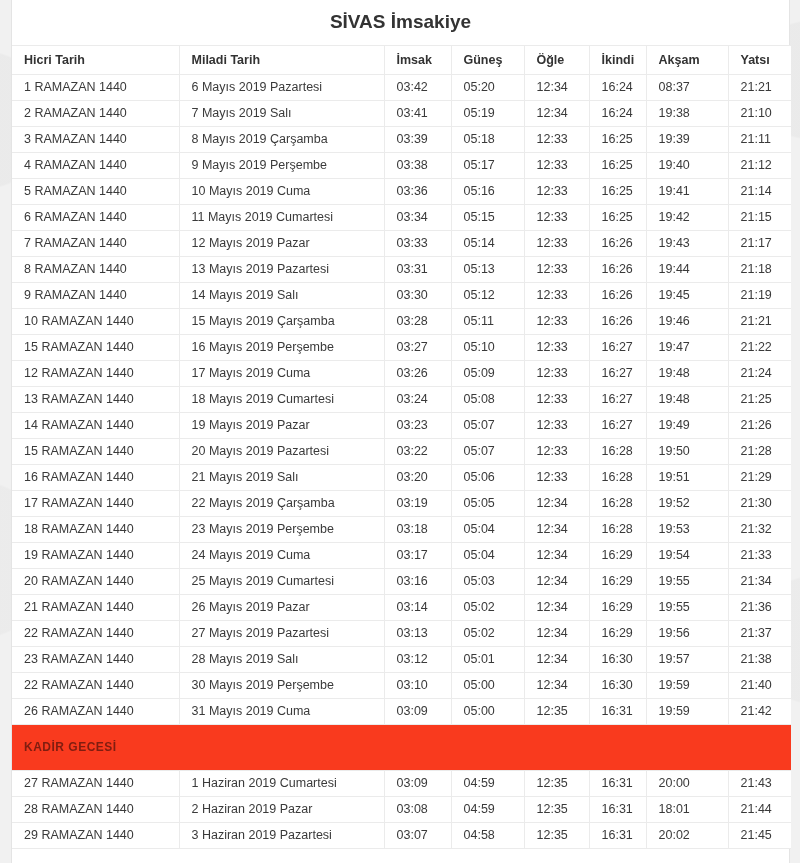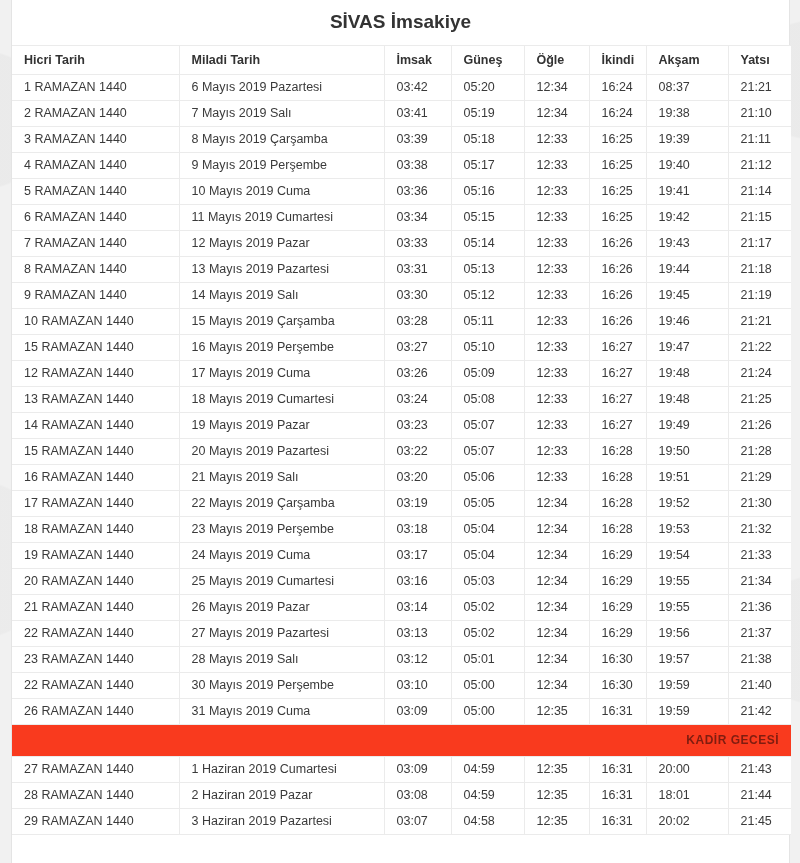--- a/index.html
+++ b/index.html
@@ -61,25 +61,25 @@
   
   col.c-hicri  { width: 167px; }
   col.c-miladi { width: 205px; }
   col.c-imsak  { width: 67px; }
   col.c-gunes  { width: 73px; }
   col.c-ogle   { width: 65px; }
   col.c-ikindi { width: 57px; }
   col.c-aksam  { width: 82px; }
   col.c-yatsi  { width: 63px; }
   tr.band-row td {
-    text-align: right;
+    text-align: left;
     font-weight: bold;
     font-size: 12px;
     letter-spacing: 0.5px;
-    padding: 7px 12px;
+    padding: 14px 12px;
     border: none;
   }
 </style>
 </head>
 <body>
 
 <div class="card">
   <h1 class="page-title">SİVAS İmsakiye</h1>
 
   <table class="imsakiye">

